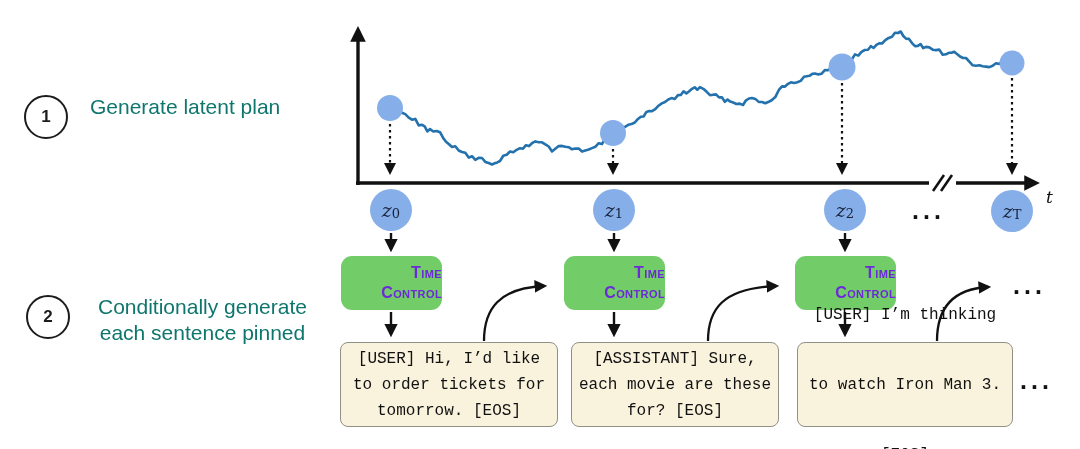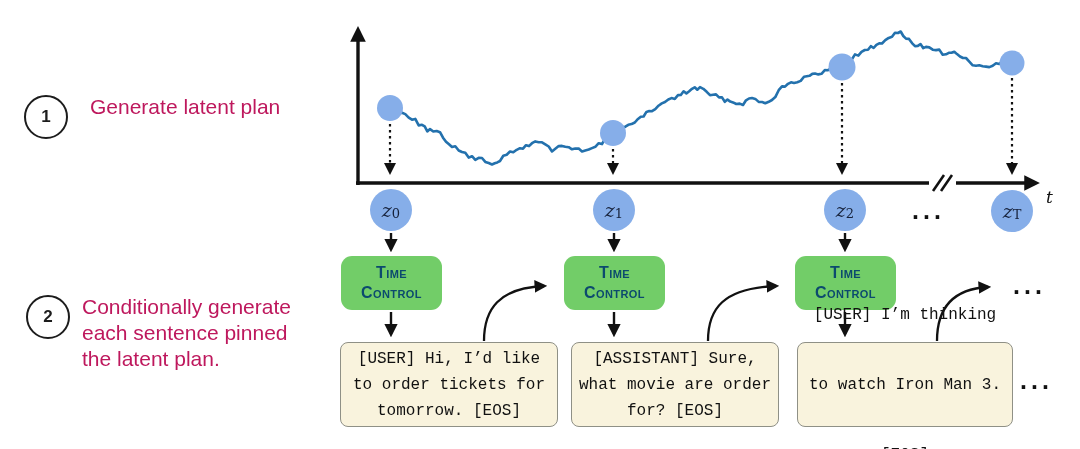--- a/index.html
+++ b/index.html
@@ -9,40 +9,40 @@
   }
   .abs{position:absolute;}
   svg.overlay{position:absolute;left:0;top:0;width:1080px;height:449px;}
 
   
   .step-circle{
     width:44px;height:44px;border:2.5px solid #1c1c1c;border-radius:50%;
     display:flex;align-items:center;justify-content:center;
     font-weight:bold;font-size:17px;color:#1c1c1c;background:#fff;box-sizing:border-box;
   }
-  .step-text{font-size:21px;line-height:29px;color:#be185d;}
+  .step-text{font-size:21px;line-height:29px;color:#0f766e;}
   .step-text.s2{line-height:26px;}
   .mathz{font-family:"DejaVu Serif","Liberation Serif",serif;font-style:italic;}
   .step-text sub{font-size:13px;font-family:"DejaVu Serif","Liberation Serif",serif;font-style:normal;}
 
   
   .zc{
     width:42px;height:42px;border-radius:50%;background:#86aee9;
     display:flex;align-items:center;justify-content:center;
     font-family:"DejaVu Serif","Liberation Serif",serif;font-style:italic;
     font-size:19px;color:#16213a;
   }
   .zc sub{font-size:13px;font-style:normal;margin-top:6px;}
 
   
   .tc{
     width:101px;height:54px;background:#72cd68;border-radius:11px;
-    display:flex;flex-direction:column;align-items:center;justify-content:center;
+    display:flex;flex-direction:column;align-items:flex-end;justify-content:center;
     font-weight:bold;font-variant:small-caps;font-size:16px;line-height:20px;
-    color:#0c4a6e;letter-spacing:0.4px;
+    color:#6d28d9;letter-spacing:0.4px;
   }
 
   
   .utt{
     background:#f9f3dd;border:1.5px solid #8f9086;border-radius:8px;
     height:85px;box-sizing:border-box;
     display:flex;flex-direction:column;align-items:center;justify-content:center;
     font-family:"Liberation Mono",monospace;font-size:16px;line-height:26px;
     color:#111;text-align:center;white-space:nowrap;
   }
@@ -99,24 +99,23 @@
   <div class="abs step-circle" style="left:24px;top:95px;">
     <span>1</span>
   </div>
   <div class="abs step-text" style="left:90px;top:92px;">
     <div>Generate latent plan</div>
   </div>
 
   <div class="abs step-circle" style="left:26px;top:295px;">
     <span>2</span>
   </div>
-  <div class="abs step-text s2" style="left:82px;top:294px;">
+  <div class="abs step-text s2" style="left:98px;top:294px;text-align:center;">
     <div>Conditionally generate</div>
     <div>each sentence pinned</div>
-    <div>the latent plan.</div>
   </div>
 
   <div class="abs t-label" style="left:1046px;top:187px;">t</div>
 
   <div class="abs zc" style="left:370px;top:189px;">
       <span>z</span>
       <sub>0</sub>
     </div>
   <div class="abs zc" style="left:593px;top:189px;">
       <span>z</span>
@@ -148,21 +147,21 @@
 
   <div class="abs dots" style="left:1013px;top:271px;">...</div>
 
   <div class="abs utt" style="left:340px;top:342px;width:218px;">
     <div>[USER] Hi, I’d like</div>
     <div>to order tickets for</div>
     <div>tomorrow. [EOS]</div>
   </div>
   <div class="abs utt" style="left:571px;top:342px;width:208px;">
     <div>[ASSISTANT] Sure,</div>
-    <div>what movie are order</div>
+    <div>each movie are these</div>
     <div>for? [EOS]</div>
   </div>
   <div class="abs utt" style="left:797px;top:342px;width:216px;gap:44px;">
     <div>[USER] I’m thinking</div>
     <div>to watch Iron Man 3.</div>
     <div>[EOS]</div>
   </div>
 
   <div class="abs dots" style="left:1020px;top:366px;">...</div>
 

